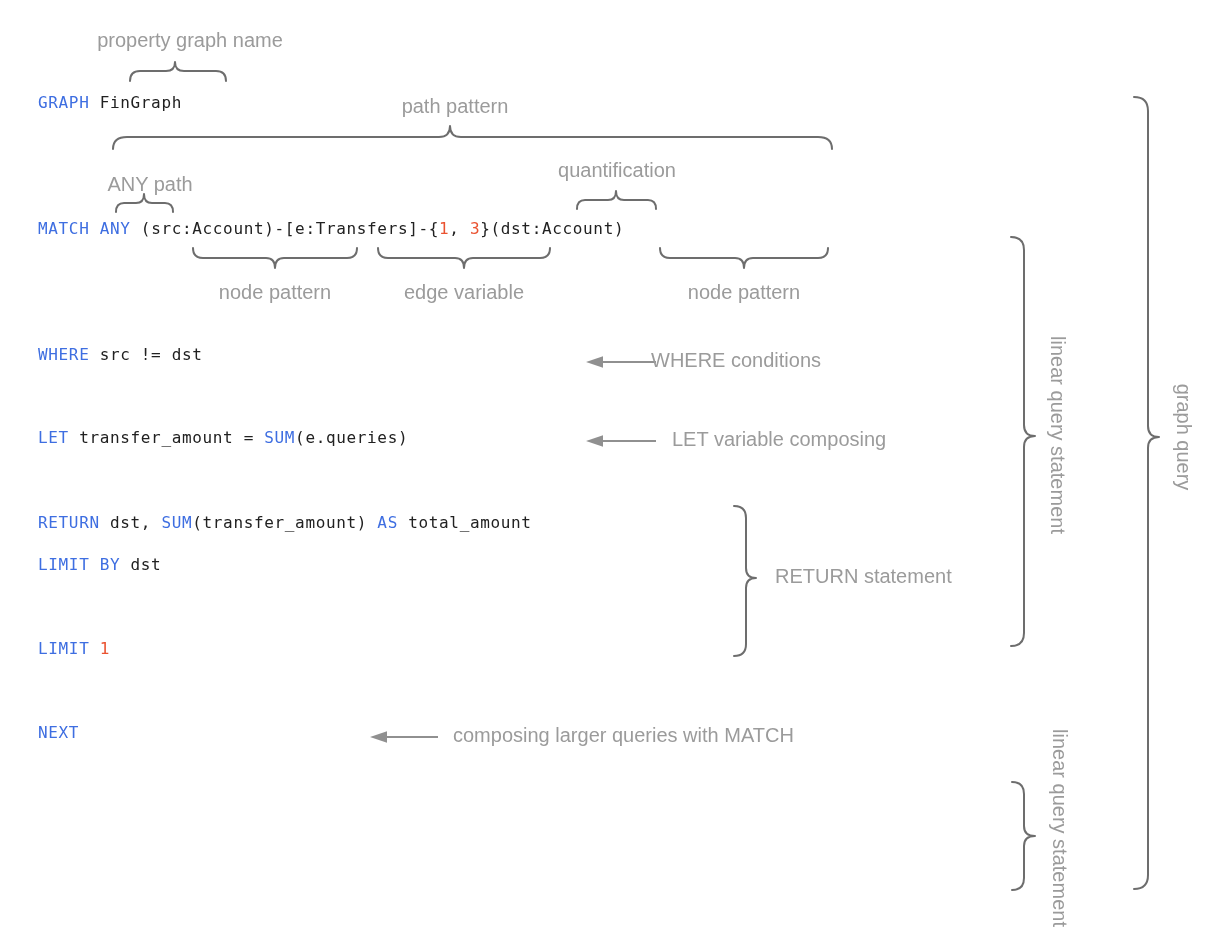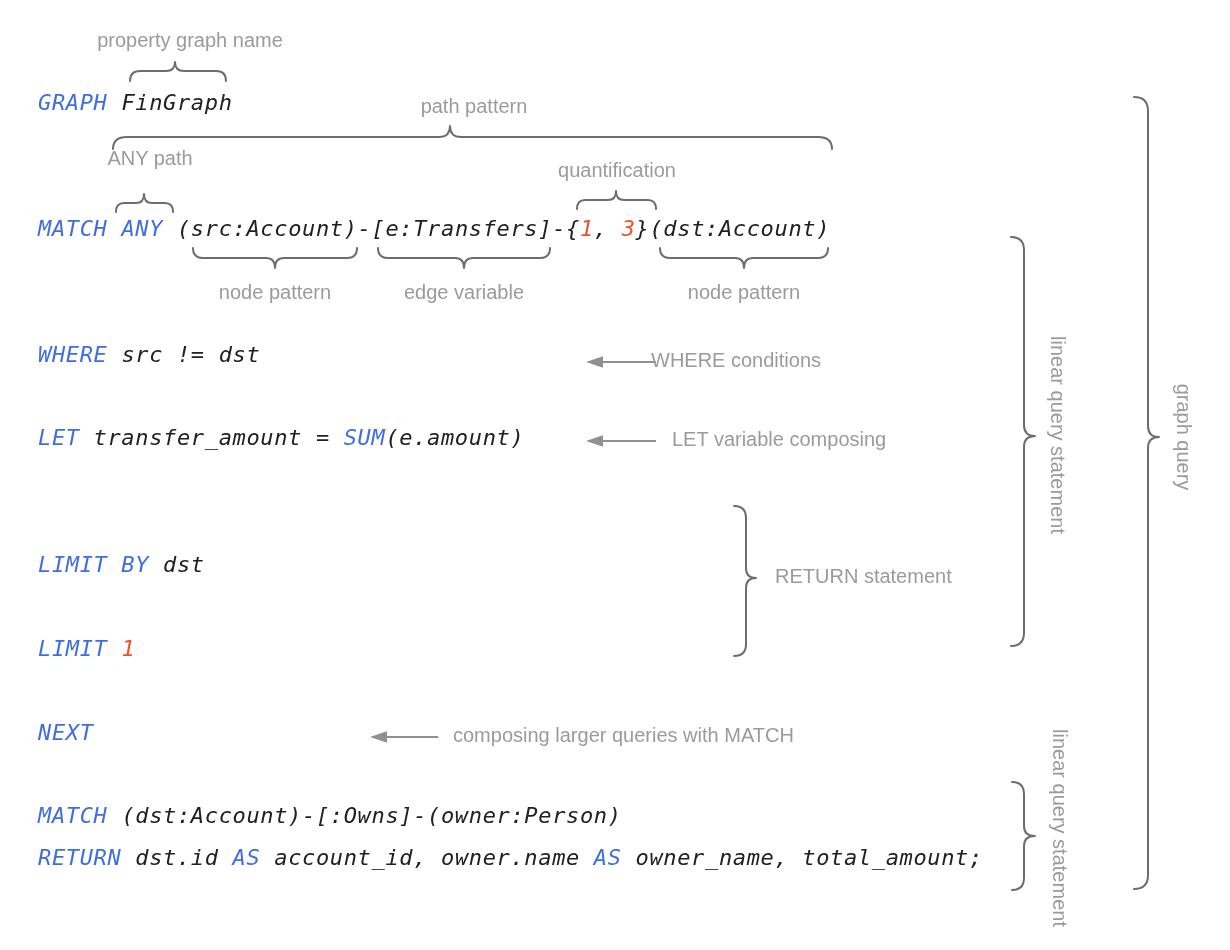--- a/index.html
+++ b/index.html
@@ -12,21 +12,21 @@
     --bg:#ffffff;
   }
   html,body{margin:0;padding:0;background:var(--bg);}
   #canvas{
     position:relative;width:1230px;height:950px;background:var(--bg);
     font-family:"Liberation Sans", sans-serif;overflow:hidden;
   }
   .code{
     position:absolute;left:38px;white-space:pre;
     font-family:"DejaVu Sans Mono", monospace;
-    font-size:22px;line-height:26px;letter-spacing:0.65px;color:var(--code);font-style:italic;
+    font-size:16px;line-height:26px;letter-spacing:0.65px;color:var(--code);
   }
   .tok-kw{color:var(--kw);}
   .tok-p{color:var(--code);}
   .tok-lit{color:var(--lit);}
   .lbl{
     position:absolute;color:var(--label);font-size:20px;line-height:24px;white-space:nowrap;
   }
   .lbl.center{transform:translateX(-50%);}
   .lbl.rot{transform:translate(-50%,-50%) rotate(90deg);}
   svg.layer{position:absolute;left:0;top:0;width:1230px;height:950px;pointer-events:none;}
@@ -65,30 +65,29 @@
     </g>
     <g>
       <line class="arrow-line" x1="382" y1="737" x2="438" y2="737"></line>
       <path class="arrow-head" d="M 370 737 L 387 731.2 L 387 742.8 Z"></path>
     </g>
   </svg>
 
   <div class="code" style="top:90px"><span class="tok-kw">GRAPH</span><span class="tok-p"> FinGraph</span></div>
   <div class="code" style="top:216px"><span class="tok-kw">MATCH</span><span class="tok-p"> </span><span class="tok-kw">ANY</span><span class="tok-p"> (src:Account)-[e:Transfers]-{</span><span class="tok-lit">1</span><span class="tok-p">, </span><span class="tok-lit">3</span><span class="tok-p">}(dst:Account)</span></div>
   <div class="code" style="top:342px"><span class="tok-kw">WHERE</span><span class="tok-p"> src != dst</span></div>
-  <div class="code" style="top:425px"><span class="tok-kw">LET</span><span class="tok-p"> transfer_amount = </span><span class="tok-kw">SUM</span><span class="tok-p">(e.amount)</span></div>
+  <div class="code" style="top:425px"><span class="tok-kw">LET</span><span class="tok-p"> transfer_amount = </span><span class="tok-kw">SUM</span><span class="tok-p">(e.queries)</span></div>
+  <div class="code" style="top:510px"><span class="tok-kw">RETURN</span><span class="tok-p"> dst, </span><span class="tok-kw">SUM</span><span class="tok-p">(transfer_amount) </span><span class="tok-kw">AS</span><span class="tok-p"> total_amount</span></div>
   <div class="code" style="top:552px"><span class="tok-kw">LIMIT BY</span><span class="tok-p"> dst</span></div>
   <div class="code" style="top:636px"><span class="tok-kw">LIMIT</span><span class="tok-p"> </span><span class="tok-lit">1</span></div>
   <div class="code" style="top:720px"><span class="tok-kw">NEXT</span></div>
-  <div class="code" style="top:803px"><span class="tok-kw">MATCH</span><span class="tok-p"> (dst:Account)-[:Owns]-(owner:Person)</span></div>
-  <div class="code" style="top:845px"><span class="tok-kw">RETURN</span><span class="tok-p"> dst.id </span><span class="tok-kw">AS</span><span class="tok-p"> account_id, owner.name </span><span class="tok-kw">AS</span><span class="tok-p"> owner_name, total_amount;</span></div>
 
   <div class="lbl center" style="left:190px;top:28px">property graph name</div>
-  <div class="lbl center" style="left:474px;top:94px">path pattern</div>
-  <div class="lbl center" style="left:150px;top:146px">ANY path</div>
+  <div class="lbl center" style="left:455px;top:94px">path pattern</div>
+  <div class="lbl center" style="left:150px;top:172px">ANY path</div>
   <div class="lbl center" style="left:617px;top:158px">quantification</div>
   <div class="lbl center" style="left:275px;top:280px">node pattern</div>
   <div class="lbl center" style="left:464px;top:280px">edge variable</div>
   <div class="lbl center" style="left:744px;top:280px">node pattern</div>
   <div class="lbl" style="left:651px;top:348px">WHERE conditions</div>
   <div class="lbl" style="left:672px;top:427px">LET variable composing</div>
   <div class="lbl" style="left:775px;top:564px">RETURN statement</div>
   <div class="lbl" style="left:453px;top:723px">composing larger queries with MATCH</div>
   <div class="lbl rot" style="left:1058px;top:435px">linear query statement</div>
   <div class="lbl rot" style="left:1060px;top:828px">linear query statement</div>

